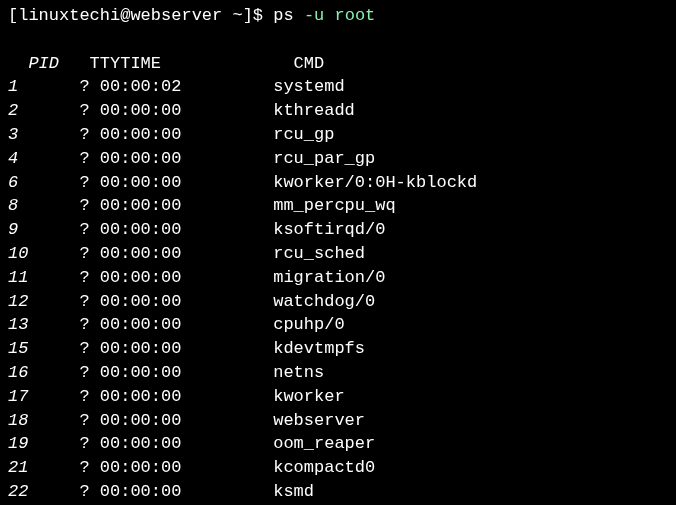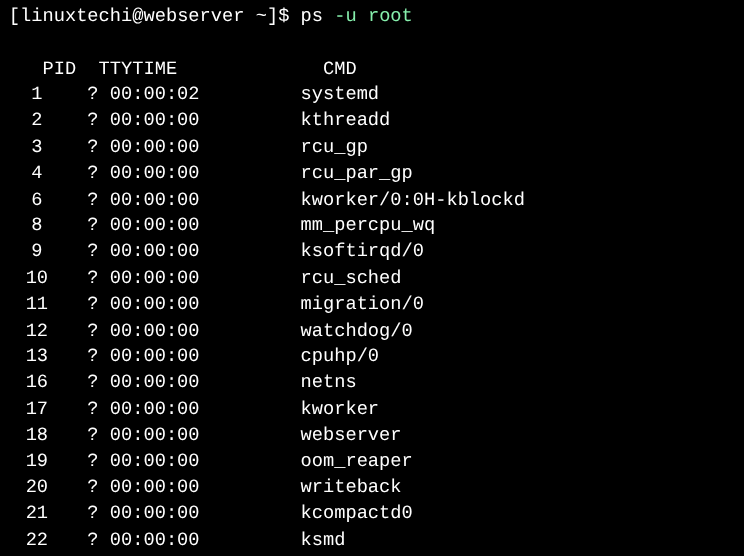--- a/index.html
+++ b/index.html
@@ -41,21 +41,22 @@
       white-space: pre;
       color: #ffffff;
     }
     .data-row {
       white-space: pre;
       color: #ffffff;
     }
     .pid-col {
       display: inline-block;
       width: 5ch;
-      text-align: center;
+      text-align: left;
+      font-style: italic;
     }
     .tty-col {
       display: inline-block;
       width: 4ch;
       text-align: center;
       padding-left: 1ch;
     }
     .time-col {
       display: inline-block;
       width: 16ch;
@@ -82,20 +83,20 @@
     <div class="data-row"><span class="pid-col">2</span><span class="tty-col">?</span><span class="time-col">00:00:00</span><span class="cmd-col">kthreadd</span></div>
     <div class="data-row"><span class="pid-col">3</span><span class="tty-col">?</span><span class="time-col">00:00:00</span><span class="cmd-col">rcu_gp</span></div>
     <div class="data-row"><span class="pid-col">4</span><span class="tty-col">?</span><span class="time-col">00:00:00</span><span class="cmd-col">rcu_par_gp</span></div>
     <div class="data-row"><span class="pid-col">6</span><span class="tty-col">?</span><span class="time-col">00:00:00</span><span class="cmd-col">kworker/0:0H-kblockd</span></div>
     <div class="data-row"><span class="pid-col">8</span><span class="tty-col">?</span><span class="time-col">00:00:00</span><span class="cmd-col">mm_percpu_wq</span></div>
     <div class="data-row"><span class="pid-col">9</span><span class="tty-col">?</span><span class="time-col">00:00:00</span><span class="cmd-col">ksoftirqd/0</span></div>
     <div class="data-row"><span class="pid-col">10</span><span class="tty-col">?</span><span class="time-col">00:00:00</span><span class="cmd-col">rcu_sched</span></div>
     <div class="data-row"><span class="pid-col">11</span><span class="tty-col">?</span><span class="time-col">00:00:00</span><span class="cmd-col">migration/0</span></div>
     <div class="data-row"><span class="pid-col">12</span><span class="tty-col">?</span><span class="time-col">00:00:00</span><span class="cmd-col">watchdog/0</span></div>
     <div class="data-row"><span class="pid-col">13</span><span class="tty-col">?</span><span class="time-col">00:00:00</span><span class="cmd-col">cpuhp/0</span></div>
+    <div class="data-row"><span class="pid-col">15</span><span class="tty-col">?</span><span class="time-col">00:00:00</span><span class="cmd-col">kdevtmpfs</span></div>
     <div class="data-row"><span class="pid-col">16</span><span class="tty-col">?</span><span class="time-col">00:00:00</span><span class="cmd-col">netns</span></div>
     <div class="data-row"><span class="pid-col">17</span><span class="tty-col">?</span><span class="time-col">00:00:00</span><span class="cmd-col">kworker</span></div>
     <div class="data-row"><span class="pid-col">18</span><span class="tty-col">?</span><span class="time-col">00:00:00</span><span class="cmd-col">webserver</span></div>
     <div class="data-row"><span class="pid-col">19</span><span class="tty-col">?</span><span class="time-col">00:00:00</span><span class="cmd-col">oom_reaper</span></div>
-    <div class="data-row"><span class="pid-col">20</span><span class="tty-col">?</span><span class="time-col">00:00:00</span><span class="cmd-col">writeback</span></div>
     <div class="data-row"><span class="pid-col">21</span><span class="tty-col">?</span><span class="time-col">00:00:00</span><span class="cmd-col">kcompactd0</span></div>
     <div class="data-row"><span class="pid-col">22</span><span class="tty-col">?</span><span class="time-col">00:00:00</span><span class="cmd-col">ksmd</span></div>
   </div>
 
 </body></html>

